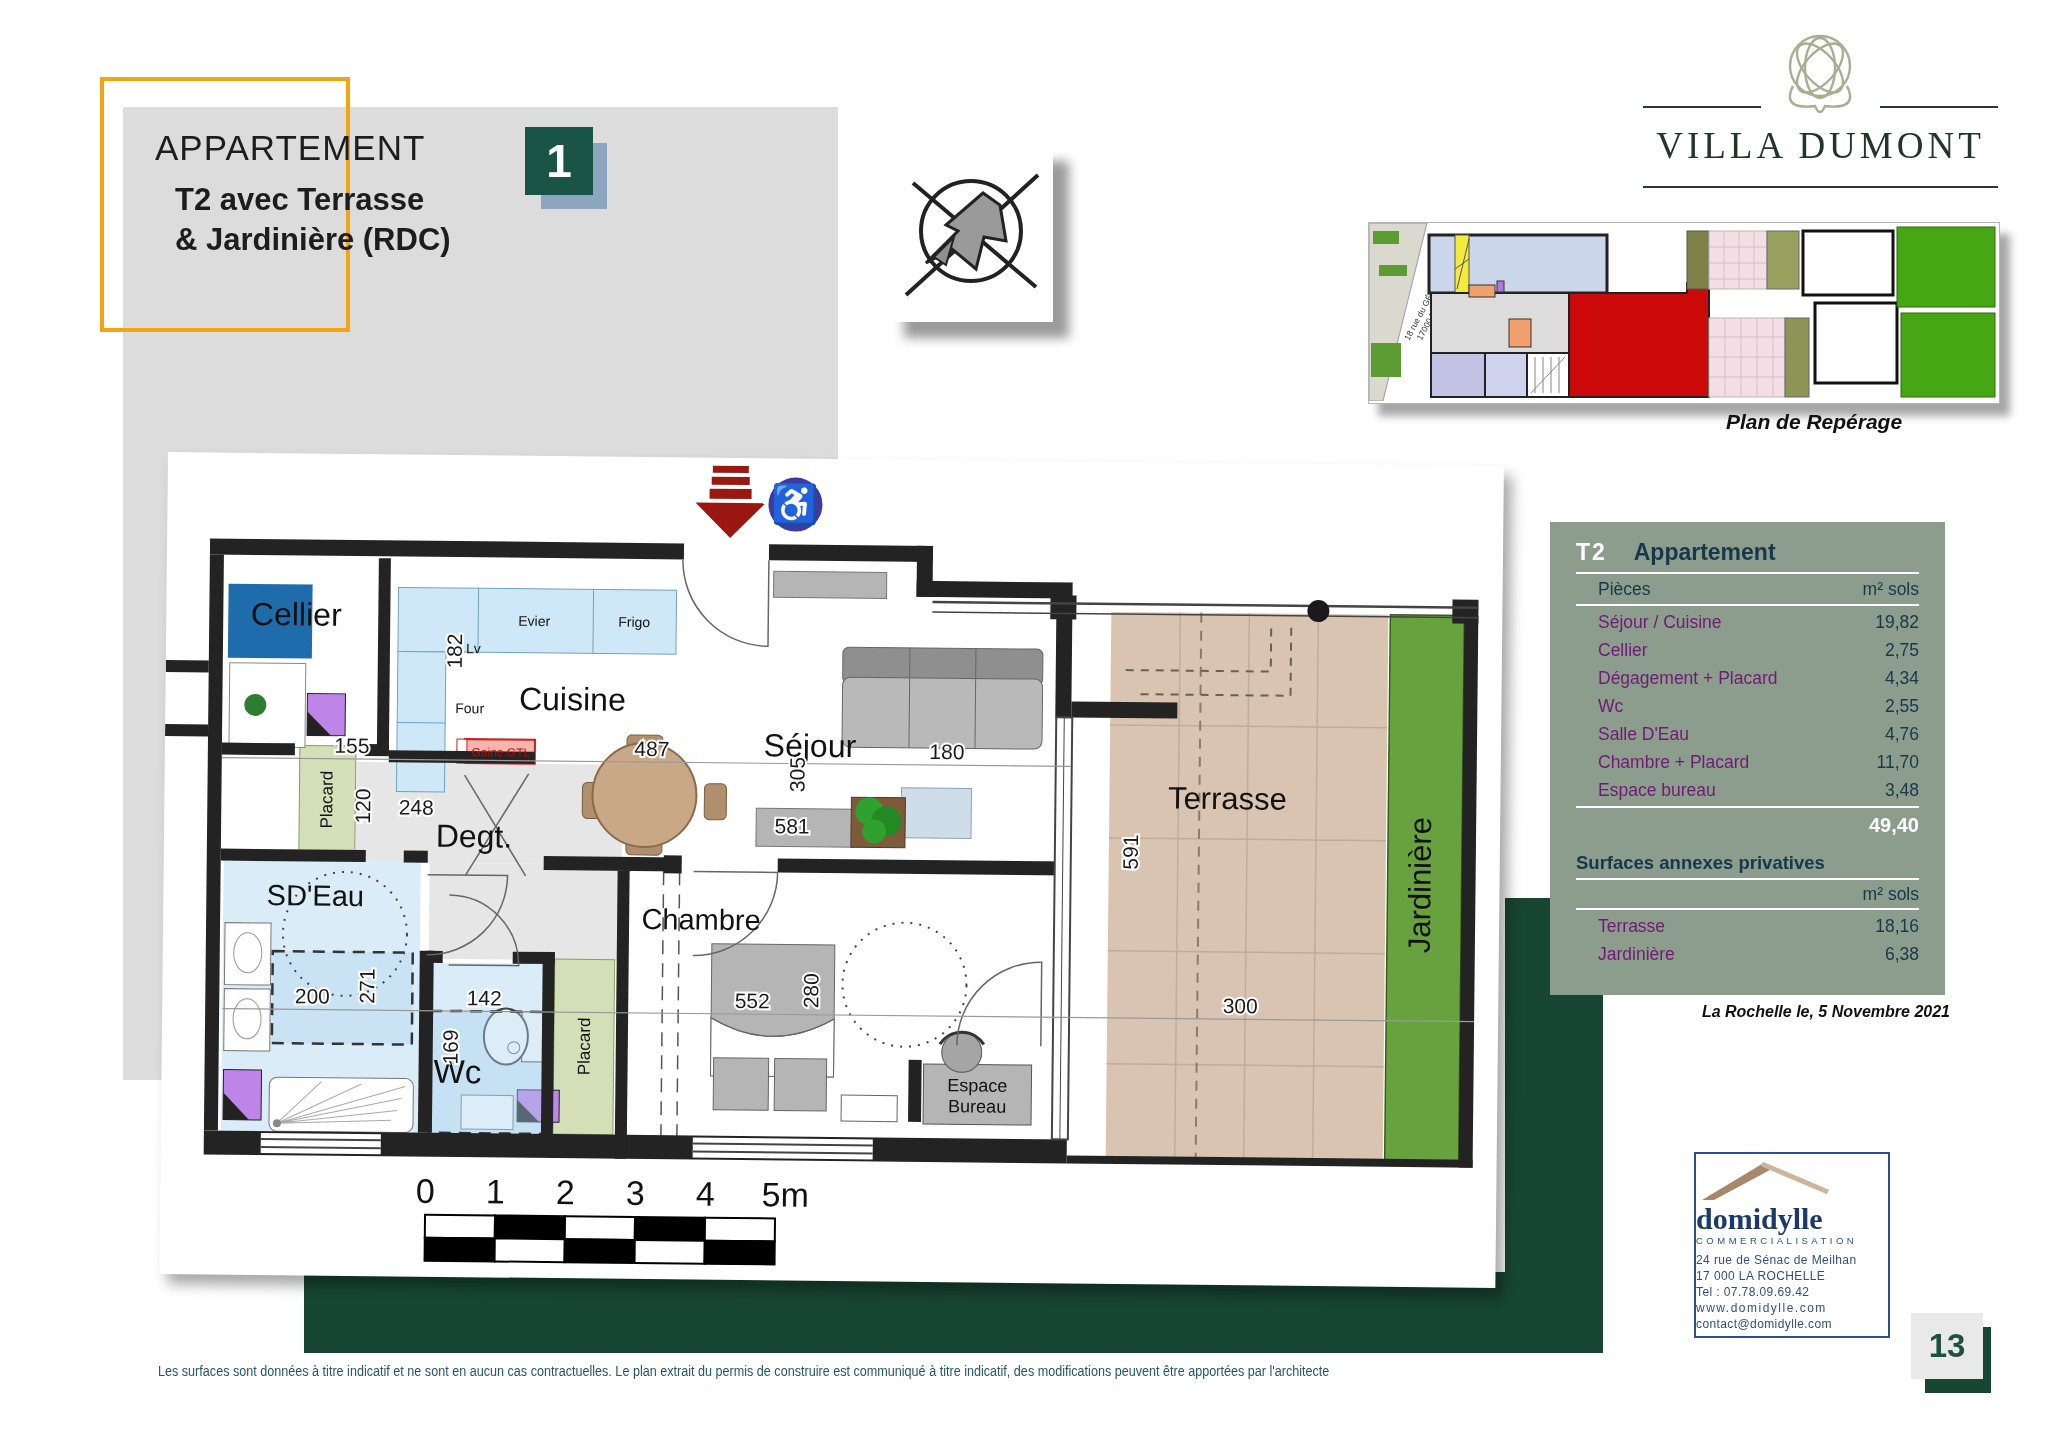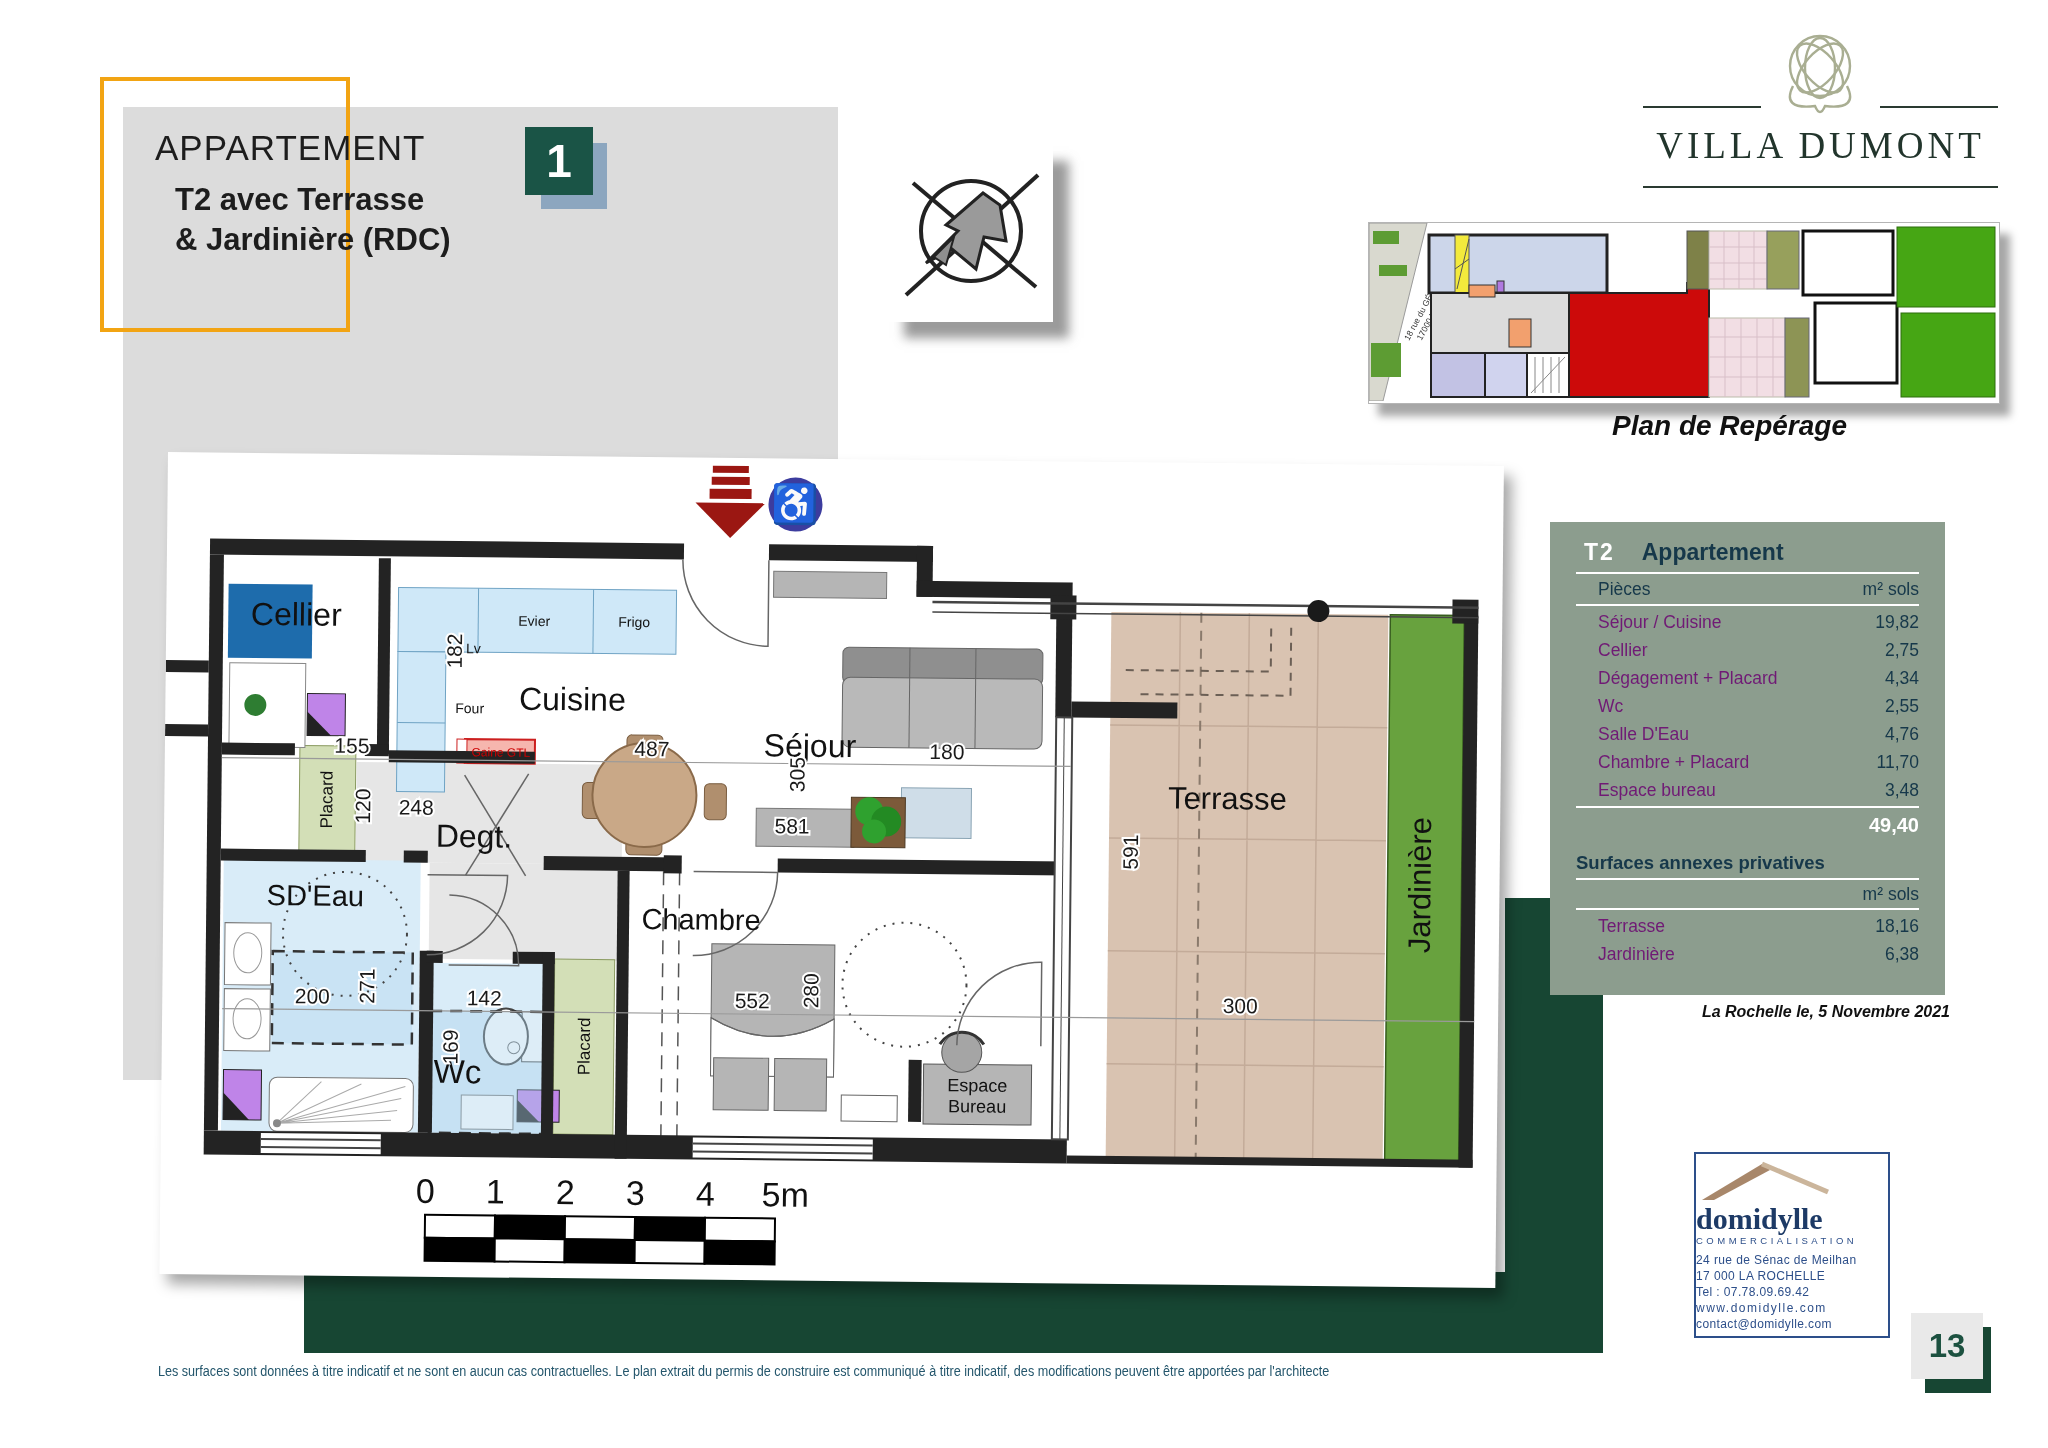--- a/index.html
+++ b/index.html
@@ -23,21 +23,21 @@
   .north-card{left:888px;top:145px;width:165px;height:177px;background:#fff;z-index:4;
               box-shadow:16px 16px 10px rgba(130,130,130,.8);}
   
   .vd{left:1643px;top:28px;width:355px;z-index:4;text-align:center;}
   .vd-name{font-family:"Liberation Serif", serif;font-size:37px;color:#22352c;
            letter-spacing:4px;margin-top:6px;}
   .vd-rule{position:absolute;height:2px;background:#2a3a31;}
   
   .site-card{left:1368px;top:222px;width:630px;height:180px;background:#fff;z-index:4;
              border:1px solid #b5b5b5;box-shadow:10px 12px 8px rgba(0,0,0,.35);}
-  .site-caption{left:1612px;top:410px;width:300px;text-align:left;font-size:28px;
+  .site-caption{left:1664px;top:410px;width:300px;text-align:center;font-size:21px;
                 font-weight:bold;font-style:italic;color:#111;z-index:4;}
   
   .stable{left:1550px;top:522px;width:395px;height:473px;background:#8c9d8e;z-index:3;
           font-size:17.5px;}
   .stable .pad{padding:14px 26px 0 26px;}
   .trow{display:flex;justify-content:space-between;line-height:28px;}
   .tlabel{color:#701a75;}
   .tval{color:#16384a;}
   .thead{color:#16384a;}
   .rule{height:2px;background:#fff;margin:2px 0;}
@@ -140,21 +140,21 @@
     <rect x="434" y="8" width="90" height="64" fill="#fff" stroke="#111" stroke-width="3"></rect>
     <rect x="446" y="80" width="82" height="80" fill="#fff" stroke="#111" stroke-width="3"></rect>
     <rect x="528" y="4" width="98" height="80" fill="#46a614" stroke="#2d6c0c"></rect>
     <rect x="532" y="90" width="94" height="84" fill="#46a614" stroke="#2d6c0c"></rect>
   </svg>
 </div>
 <div class="abs site-caption">Plan de Repérage</div>
 
 <div class="abs stable">
   <div class="pad">
-    <div style="line-height:32px;margin-left:8px;">
+    <div style="line-height:32px;">
       <span style="color:#fff;font-weight:bold;font-size:23px;letter-spacing:2px;">T2</span>
       <span style="color:#16384a;font-weight:bold;font-size:23px;margin-left:22px;">Appartement</span>
     </div>
     <div class="rule"></div>
     <div class="trow" style="line-height:26px;">
       <span class="thead" style="padding-left:22px;">Pièces</span>
       <span class="thead">m² sols</span>
     </div>
     <div class="rule"></div>
     <div class="trow">

